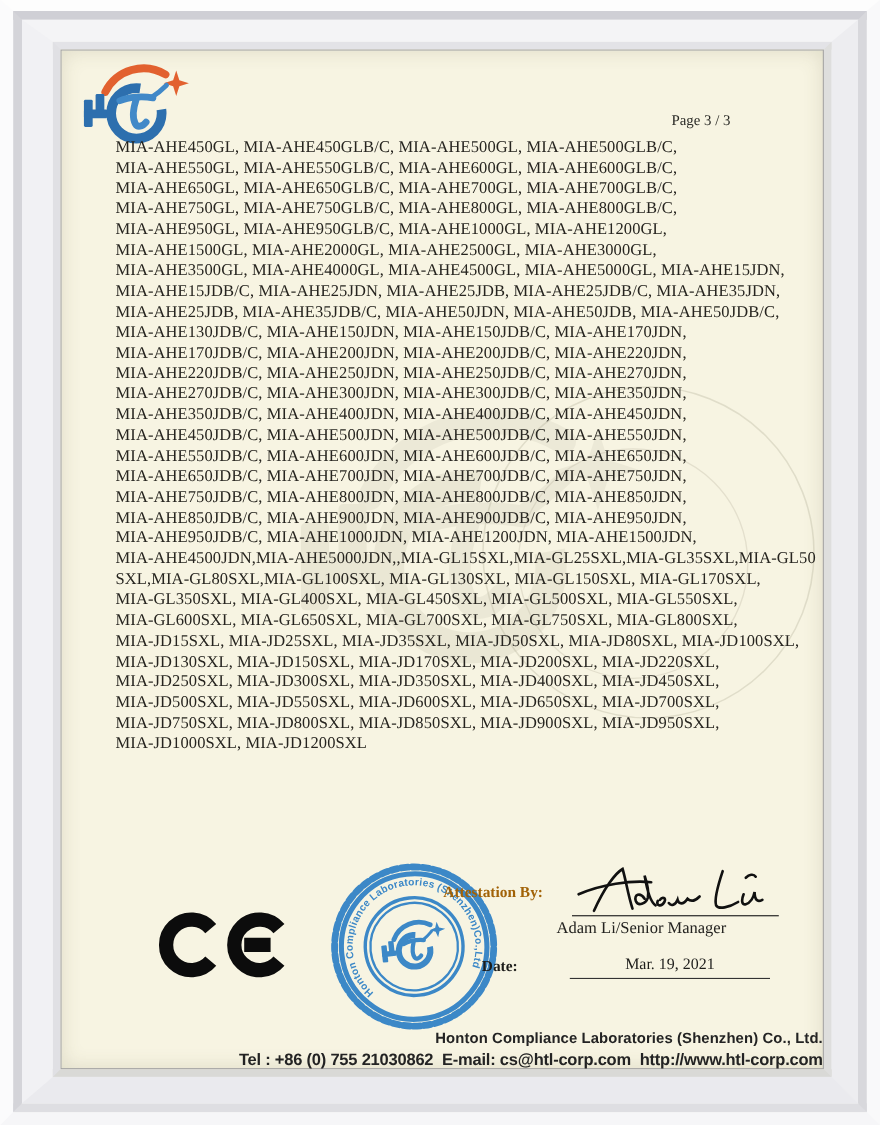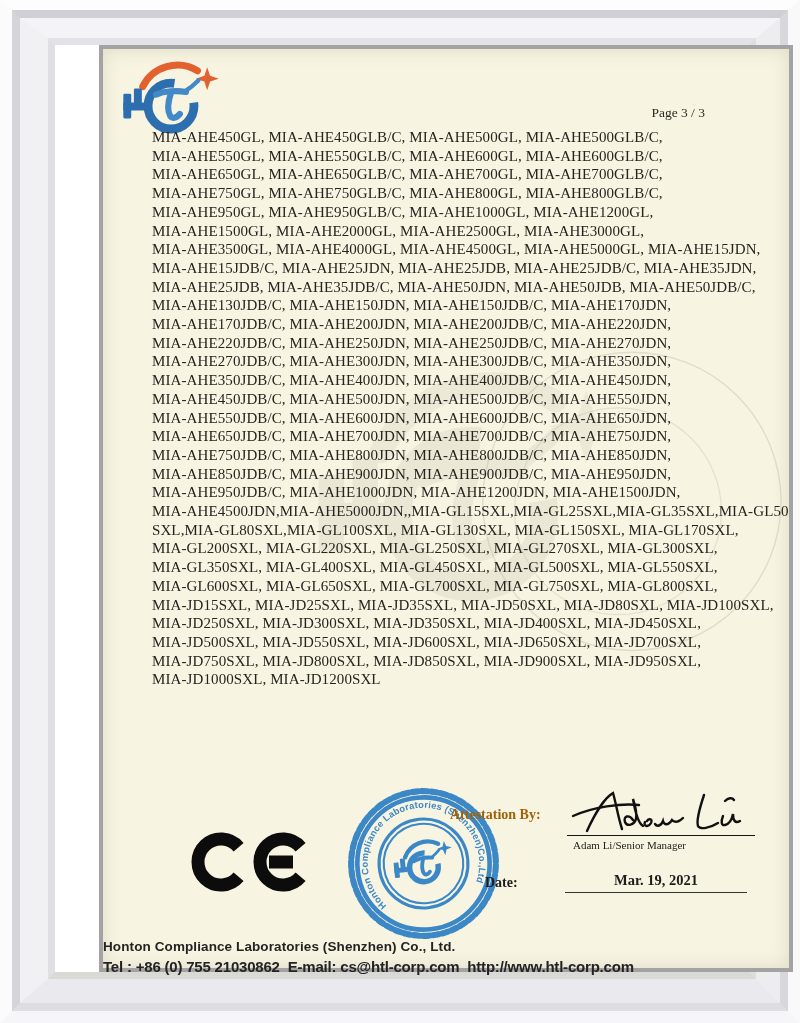--- a/index.html
+++ b/index.html
@@ -5,45 +5,45 @@
   html,body{margin:0;padding:0;background:#ffffff;}
   .canvas{position:relative;width:800px;height:1023px;overflow:hidden;
           font-family:"Liberation Serif", serif;}
   
   .fr{box-sizing:border-box;width:100%;height:100%;}
   .f1{border-style:solid;border-width:10px 12px 12px 12px;border-color:#fdfdfd #f9f9fa #f6f6f8 #fbfbfc;}
   .f2{border:8px solid;border-color:#cfcfd5 #d8d8dc #dedee2 #d4d4d9;}
   .f3{border-style:solid;border-width:20px 24px 24px 28px;border-color:#f4f4f6 #ededf0 #eaeaee #f1f1f4;}
   .f4{border:7px solid;border-color:#e3e3e7 #dededd #d9d9d6 #e0e0e4;}
   .page{position:relative;width:100%;height:100%;background:#f7f4e2;
-        border:4px solid #a3a3a3;box-sizing:border-box;
-        box-shadow:inset 0 0 18px rgba(95,88,55,.16);margin-left:44px;}
+        border:1px solid #a3a3a3;box-sizing:border-box;
+        box-shadow:inset 0 0 18px rgba(95,88,55,.16);}
   
   .logo{position:absolute;left:15px;top:11px;width:106px;height:78px;}
   .page-num{position:absolute;top:56px;right:84px;font-size:13.5px;color:#2a2a26;}
   
   .model-list{position:absolute;left:49px;top:79px;color:#26241f;
               font-size:15px;line-height:18.7px;letter-spacing:.1px;}
   .model-line{white-space:nowrap;}
   
   .watermark{position:absolute;inset:0;pointer-events:none;}
   
   .ce{position:absolute;left:88px;top:770px;width:122px;height:86px;}
   .stamp{position:absolute;left:243px;top:737px;width:155px;height:155px;
          transform:rotate(-6deg);opacity:.93;}
   .att-label{position:absolute;left:347px;top:758px;font-size:14px;font-weight:bold;color:#a16207;}
   .sig-svg{position:absolute;left:468px;top:740px;width:178px;height:46px;}
   .sig-line{position:absolute;left:464px;top:786px;width:188px;border-top:1.6px solid #151515;}
-  .sig-name{position:absolute;left:470px;top:790px;font-size:11px;color:#23221f;}
+  .sig-name{position:absolute;left:450px;top:790px;font-size:15px;color:#23221f;}
   .date-label{position:absolute;left:382px;top:826px;font-size:14px;font-weight:bold;color:#1c1c1a;}
   .date-value{position:absolute;left:462px;top:823px;width:182px;text-align:center;
-              font-size:14.5px;font-weight:bold;color:#1d1d1b;}
+              font-size:14.5px;font-weight:normal;color:#1d1d1b;}
   .date-line{position:absolute;left:462px;top:843px;width:182px;border-top:1.3px solid #333;}
   
-  .footer{position:absolute;left:0;right:0;top:890px;text-align:left;
+  .footer{position:absolute;left:0;right:0;top:890px;text-align:right;
           font-family:"Liberation Sans", sans-serif;color:#232323;}
   .footer-company{font-size:13.5px;font-weight:bold;letter-spacing:.1px;white-space:pre;}
   .footer-contact{margin-top:4px;font-size:15px;font-weight:bold;letter-spacing:-.2px;white-space:pre;}
   
   .logo-colored{--c1:#2d6fae;--c2:#4189c8;--c3:#e2612f;}
   .logo-mono{--c1:#2e80c6;--c2:#2e80c6;--c3:#2e80c6;}
   .logo-wm{--c1:#aaa691;--c2:#b2ae99;--c3:#b8b49f;}
 </style>
 </head>
 <body>
@@ -100,24 +100,24 @@
                 <div class="model-line">MIA-AHE270JDB/C, MIA-AHE300JDN, MIA-AHE300JDB/C, MIA-AHE350JDN,</div>
                 <div class="model-line">MIA-AHE350JDB/C, MIA-AHE400JDN, MIA-AHE400JDB/C, MIA-AHE450JDN,</div>
                 <div class="model-line">MIA-AHE450JDB/C, MIA-AHE500JDN, MIA-AHE500JDB/C, MIA-AHE550JDN,</div>
                 <div class="model-line">MIA-AHE550JDB/C, MIA-AHE600JDN, MIA-AHE600JDB/C, MIA-AHE650JDN,</div>
                 <div class="model-line">MIA-AHE650JDB/C, MIA-AHE700JDN, MIA-AHE700JDB/C, MIA-AHE750JDN,</div>
                 <div class="model-line">MIA-AHE750JDB/C, MIA-AHE800JDN, MIA-AHE800JDB/C, MIA-AHE850JDN,</div>
                 <div class="model-line">MIA-AHE850JDB/C, MIA-AHE900JDN, MIA-AHE900JDB/C, MIA-AHE950JDN,</div>
                 <div class="model-line">MIA-AHE950JDB/C, MIA-AHE1000JDN, MIA-AHE1200JDN, MIA-AHE1500JDN,</div>
                 <div class="model-line">MIA-AHE4500JDN,MIA-AHE5000JDN,,MIA-GL15SXL,MIA-GL25SXL,MIA-GL35SXL,MIA-GL50</div>
                 <div class="model-line">SXL,MIA-GL80SXL,MIA-GL100SXL, MIA-GL130SXL, MIA-GL150SXL, MIA-GL170SXL,</div>
-                <div class="model-line">MIA-GL200SXL, MIA-GL220SXL, MIA-GL250SXL, MIA-GL270SXL, MIA-GL300SXL,</div>
                 <div class="model-line">MIA-GL350SXL, MIA-GL400SXL, MIA-GL450SXL, MIA-GL500SXL, MIA-GL550SXL,</div>
                 <div class="model-line">MIA-GL600SXL, MIA-GL650SXL, MIA-GL700SXL, MIA-GL750SXL, MIA-GL800SXL,</div>
                 <div class="model-line">MIA-JD15SXL, MIA-JD25SXL, MIA-JD35SXL, MIA-JD50SXL, MIA-JD80SXL, MIA-JD100SXL,</div>
+                <div class="model-line">MIA-JD130SXL, MIA-JD150SXL, MIA-JD170SXL, MIA-JD200SXL, MIA-JD220SXL,</div>
                 <div class="model-line">MIA-JD250SXL, MIA-JD300SXL, MIA-JD350SXL, MIA-JD400SXL, MIA-JD450SXL,</div>
                 <div class="model-line">MIA-JD500SXL, MIA-JD550SXL, MIA-JD600SXL, MIA-JD650SXL, MIA-JD700SXL,</div>
                 <div class="model-line">MIA-JD750SXL, MIA-JD800SXL, MIA-JD850SXL, MIA-JD900SXL, MIA-JD950SXL,</div>
                 <div class="model-line">MIA-JD1000SXL, MIA-JD1200SXL</div>
               </div>
 
       <svg class="ce" viewBox="0 0 122 86">
         <title>CE</title>
         <path d="M 47.6 28.2 A 23 23 0 1 0 47.6 57.8" fill="none" stroke="#0c0c0c" stroke-width="13"></path>
         <path d="M 109.6 28.2 A 23 23 0 1 0 109.6 57.8" fill="none" stroke="#0c0c0c" stroke-width="13"></path>

